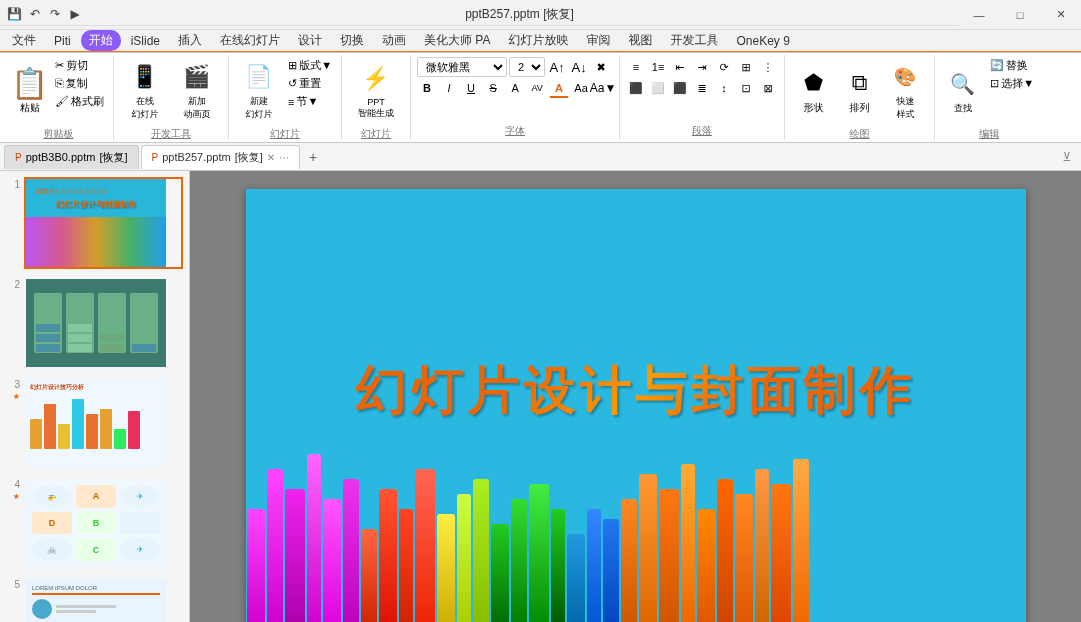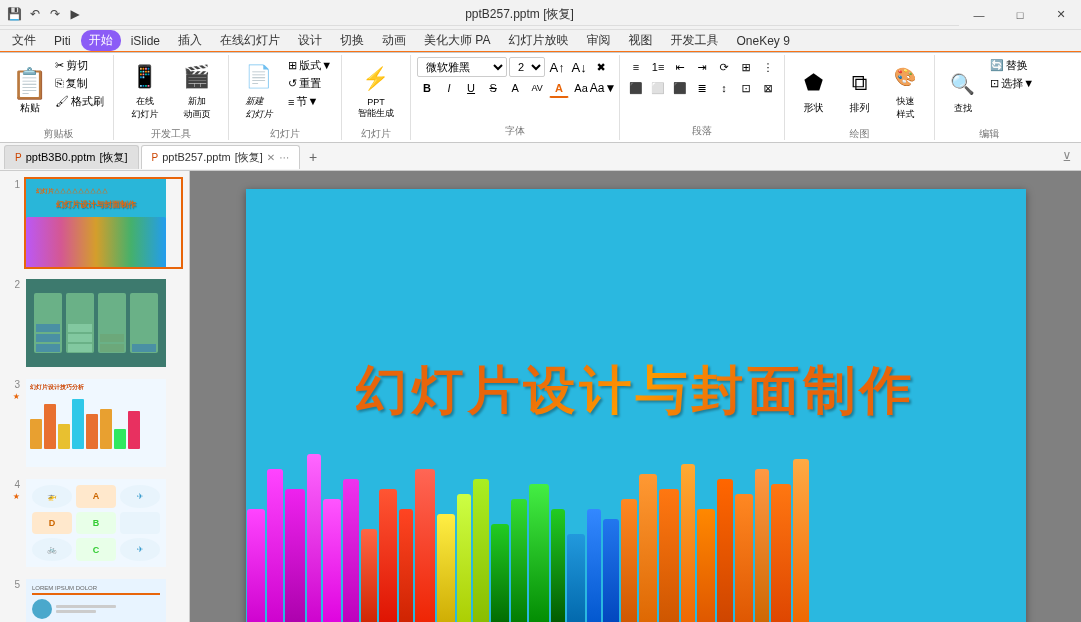--- a/index.html
+++ b/index.html
@@ -28,20 +28,21 @@
     .ribbon-group {
       display: flex; flex-direction: column; align-items: center;
       border-right: 1px solid #e0e0e0; padding: 2px 6px; min-width: fit-content;
     }
     .ribbon-group-items {
       display: flex; align-items: flex-start; gap: 2px; flex: 1;
     }
     .ribbon-group-label {
       font-size: 10px; color: #777; margin-top: auto; padding-top: 2px;
       text-align: center;
+      text-decoration: underline;
     }
     .ribbon-btn-large {
       display: flex; flex-direction: column; align-items: center;
       cursor: pointer; padding: 2px 4px; border-radius: 3px;
       font-size: 10px; min-width: 40px; height: 68px; justify-content: center;
       gap: 2px;
     }
     .ribbon-btn-large .icon-box {
       width: 32px; height: 32px; display: flex; align-items: center; justify-content: center;
     }
@@ -242,21 +243,21 @@
           <span style="font-size:9px; text-align:center;">新加<br>动画页</span>
         </div>
       </div>
       <div class="ribbon-group-label">开发工具</div>
     </div>
 
     <div class="ribbon-group">
       <div class="ribbon-group-items">
         <div class="ribbon-btn-large" style="min-width:48px;">
           <div class="icon-box" style="font-size:22px;">📄</div>
-          <span style="font-size:9px; font-style:italic;">新建<br>幻灯片</span>
+          <span style="font-size:9px; text-align:center;">新建<br>幻灯片</span>
         </div>
         <div class="small-btns">
           <div class="ribbon-btn-small">
             <span>⊞</span>
             <span>版式▼</span>
           </div>
           <div class="ribbon-btn-small">
             <span>↺</span>
             <span>重置</span>
           </div>

